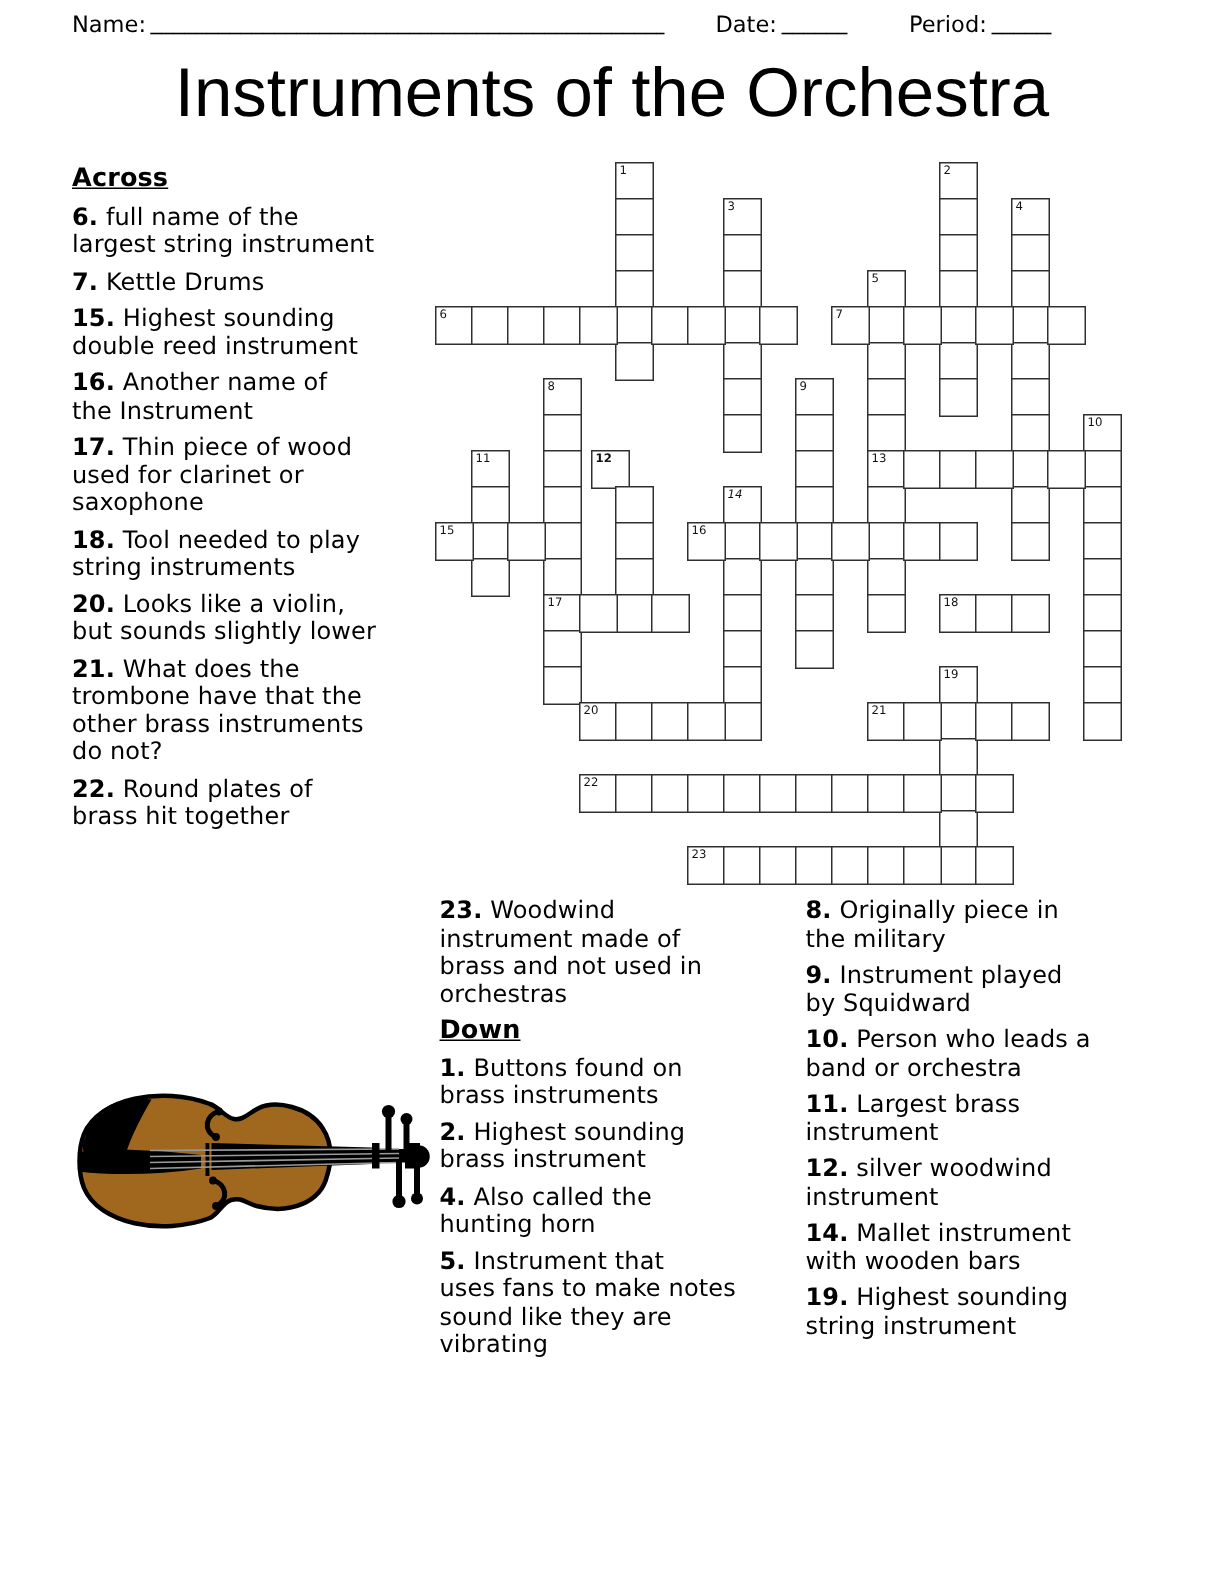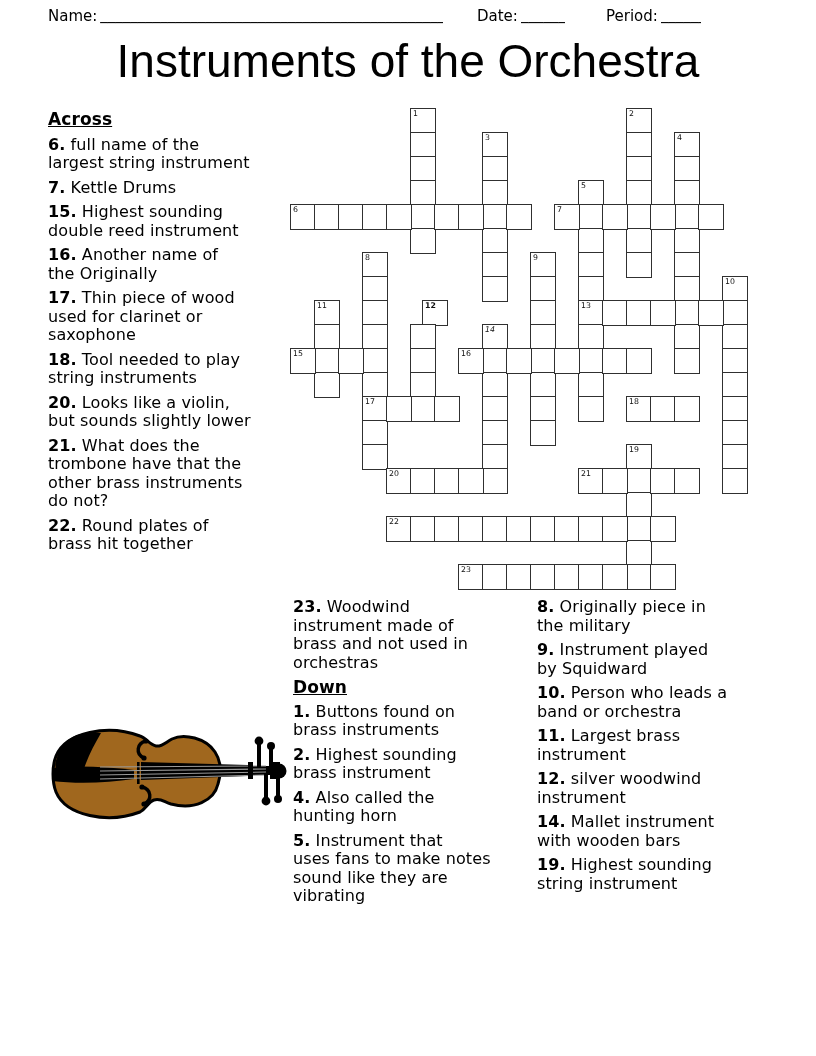--- a/index.html
+++ b/index.html
@@ -72,21 +72,21 @@
 
 <div class="clue-col" id="across-col">
   <div class="heading">Across</div>
   <div id="across-clues">
       <p class="clue"><b>6.</b><span> full name of the
 largest string instrument</span></p>
       <p class="clue"><b>7.</b><span> Kettle Drums</span></p>
       <p class="clue"><b>15.</b><span> Highest sounding
 double reed instrument</span></p>
       <p class="clue"><b>16.</b><span> Another name of
-the Originally</span></p>
+the Instrument</span></p>
       <p class="clue"><b>17.</b><span> Thin piece of wood
 used for clarinet or
 saxophone</span></p>
       <p class="clue"><b>18.</b><span> Tool needed to play
 string instruments</span></p>
       <p class="clue"><b>20.</b><span> Looks like a violin,
 but sounds slightly lower</span></p>
       <p class="clue"><b>21.</b><span> What does the
 trombone have that the
 other brass instruments
@@ -198,21 +198,21 @@
     <div class="cell" style="left: 432px; top: 288px;"></div>
     <div class="cell" style="left: 432px; top: 312px;"></div>
     <div class="cell" style="left: 432px; top: 336px;"></div>
     <div class="cell" style="left: 432px; top: 360px;"></div>
     <div class="cell" style="left: 24px; top: 192px;">
       <span class="cellnum">11</span>
     </div>
     <div class="cell" style="left: 24px; top: 216px;"></div>
     <div class="cell" style="left: 24px; top: 240px;"></div>
     <div class="cell" style="left: 24px; top: 264px;"></div>
-    <div class="cell" style="left: 132px; top: 192px; font-weight: bold;">
+    <div class="cell" style="left: 104px; top: 192px; font-weight: bold;">
       <span class="cellnum">12</span>
     </div>
     <div class="cell" style="left: 120px; top: 216px;"></div>
     <div class="cell" style="left: 120px; top: 240px;"></div>
     <div class="cell" style="left: 120px; top: 264px;"></div>
     <div class="cell" style="left: 120px; top: 288px;"></div>
     <div class="cell" style="left: 312px; top: 192px;"></div>
     <div class="cell" style="left: 336px; top: 192px;"></div>
     <div class="cell" style="left: 360px; top: 192px;"></div>
     <div class="cell" style="left: 408px; top: 192px;"></div>

